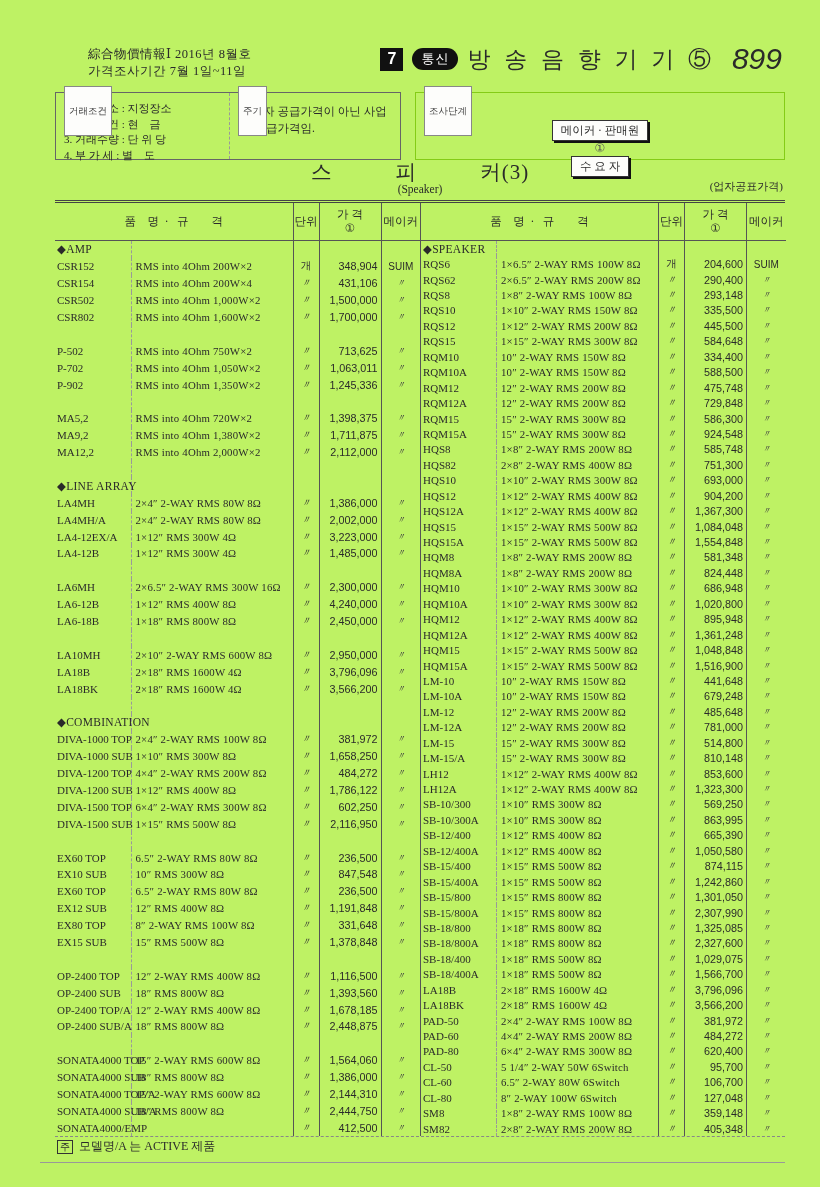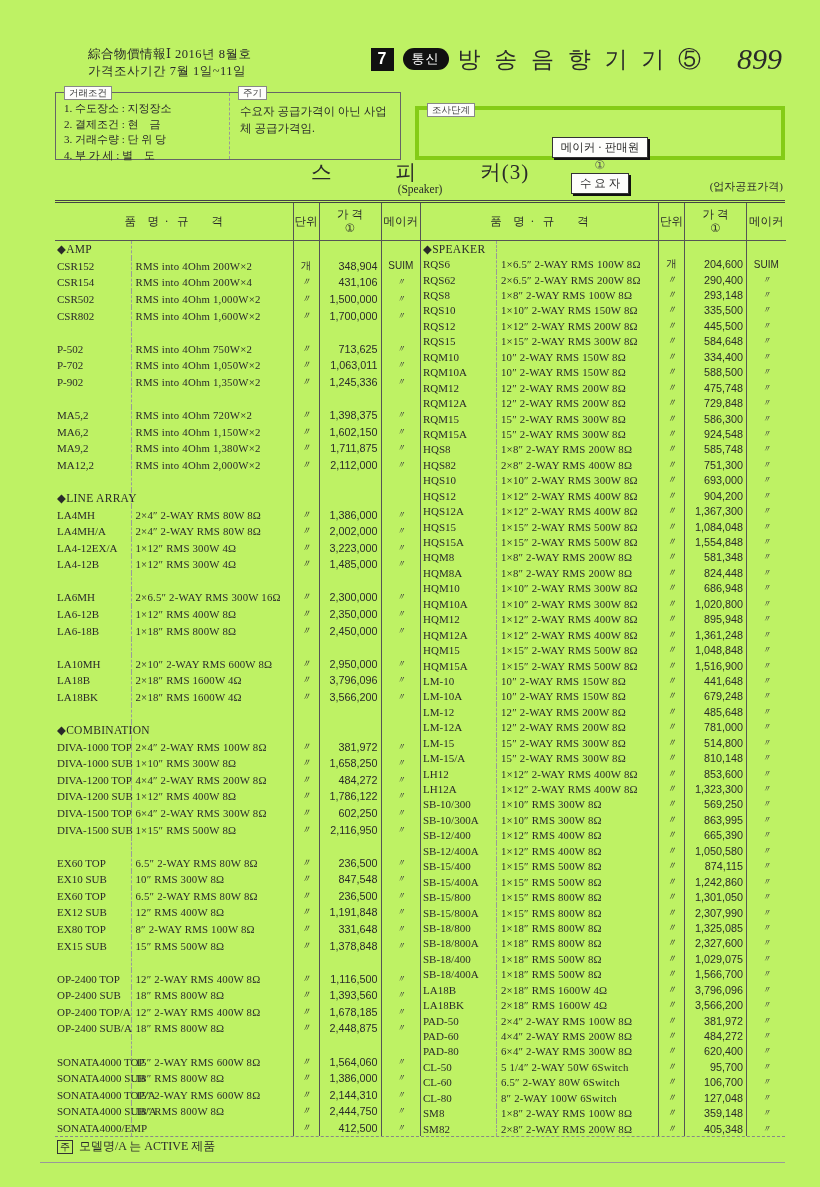--- a/index.html
+++ b/index.html
@@ -10,30 +10,30 @@
   .pub-info{position:absolute;left:88px;top:46px;font-size:12.5px;line-height:1.35;letter-spacing:.5px;}
 
   
   .section-head{position:absolute;right:38px;top:42px;display:flex;align-items:center;gap:9px;}
   .num-box{display:inline-flex;align-items:center;justify-content:center;width:23px;height:23px;
            background:#111;color:#fff;font-weight:bold;font-size:16px;
            font-family:"Liberation Sans","DejaVu Sans",sans-serif;}
   .tag-pill{display:inline-flex;align-items:center;justify-content:center;background:#111;color:#fff;
             border-radius:11px;padding:2px 9px;font-size:13px;letter-spacing:1px;}
   .sec-title{font-size:23px;letter-spacing:4px;white-space:pre;}
-  .page-no{font-size:30px;font-style:italic;font-family:Liberation Serif, serif;margin-left:23px;}
+  .page-no{font-size:30px;font-style:italic;font-family:Liberation Sans, sans-serif;margin-left:8px;}
 
   
   .cond-strip{position:absolute;left:55px;top:92px;width:730px;height:68px;display:flex;gap:14px;}
   .cond-note-box{width:346px;border:1px solid #666;display:flex;position:relative;box-sizing:border-box;}
   .cond-part{width:174px;border-right:1px dashed #999;box-sizing:border-box;padding:8px 6px 0 8px;position:relative;}
   .note-part{flex:1;padding:8px 6px 0 10px;position:relative;}
-  .survey-box{flex:1;border:4px solid #84cc16;position:relative;box-sizing:border-box;margin-top:14px;}
+  .survey-box{flex:1;border:1px solid #84cc16;position:relative;box-sizing:border-box;}
   .box-label{position:absolute;top:-7px;left:8px;background:#fdfdfb;border:1px solid #888;
-             font-size:9.5px;line-height:1.1;padding:1px 4px;color:#444;}
+             font-size:9.5px;line-height:1.1;padding:19px 4px;color:#444;}
   .cond-list{font-size:11px;line-height:1.42;white-space:pre;}
   .note-text{font-size:11.5px;line-height:1.45;margin-top:2px;}
   .flow{display:flex;align-items:center;margin-top:27px;padding:0 18px;flex-direction:column;}
   .flow-box{border:1px solid #333;box-shadow:2px 2px 0 #111;padding:2px 8px;font-size:11.5px;
             background:#fdfdfb;white-space:nowrap;}
   .flow-line{flex:1;height:1px;background:#999;}
   .flow-circle{font-size:12px;color:#555;padding:0 3px;}
 
   
   .table-title-block{position:absolute;top:162px;left:55px;width:730px;text-align:center;height:32px;}
@@ -211,27 +211,20 @@
             <td class="maker"></td>
           </tr>
           <tr>
             <td class="name">MA5,2</td>
             <td class="spec">RMS into 4Ohm  720W×2</td>
             <td class="unit ditto">〃</td>
             <td class="price">1,398,375</td>
             <td class="maker ditto">〃</td>
           </tr>
           <tr>
-            <td class="name">MA6,2</td>
-            <td class="spec">RMS into 4Ohm 1,150W×2</td>
-            <td class="unit ditto">〃</td>
-            <td class="price">1,602,150</td>
-            <td class="maker ditto">〃</td>
-          </tr>
-          <tr>
             <td class="name">MA9,2</td>
             <td class="spec">RMS into 4Ohm 1,380W×2</td>
             <td class="unit ditto">〃</td>
             <td class="price">1,711,875</td>
             <td class="maker ditto">〃</td>
           </tr>
           <tr>
             <td class="name">MA12,2</td>
             <td class="spec">RMS into 4Ohm 2,000W×2</td>
             <td class="unit ditto">〃</td>
@@ -291,21 +284,21 @@
             <td class="name">LA6MH</td>
             <td class="spec">2×6.5″ 2-WAY RMS 300W 16Ω</td>
             <td class="unit ditto">〃</td>
             <td class="price">2,300,000</td>
             <td class="maker ditto">〃</td>
           </tr>
           <tr>
             <td class="name">LA6-12B</td>
             <td class="spec">1×12″ RMS 400W 8Ω</td>
             <td class="unit ditto">〃</td>
-            <td class="price">2,350,000</td>
+            <td class="price">4,240,000</td>
             <td class="maker ditto">〃</td>
           </tr>
           <tr>
             <td class="name">LA6-18B</td>
             <td class="spec">1×18″ RMS 800W 8Ω</td>
             <td class="unit ditto">〃</td>
             <td class="price">2,450,000</td>
             <td class="maker ditto">〃</td>
           </tr>
           <tr>

